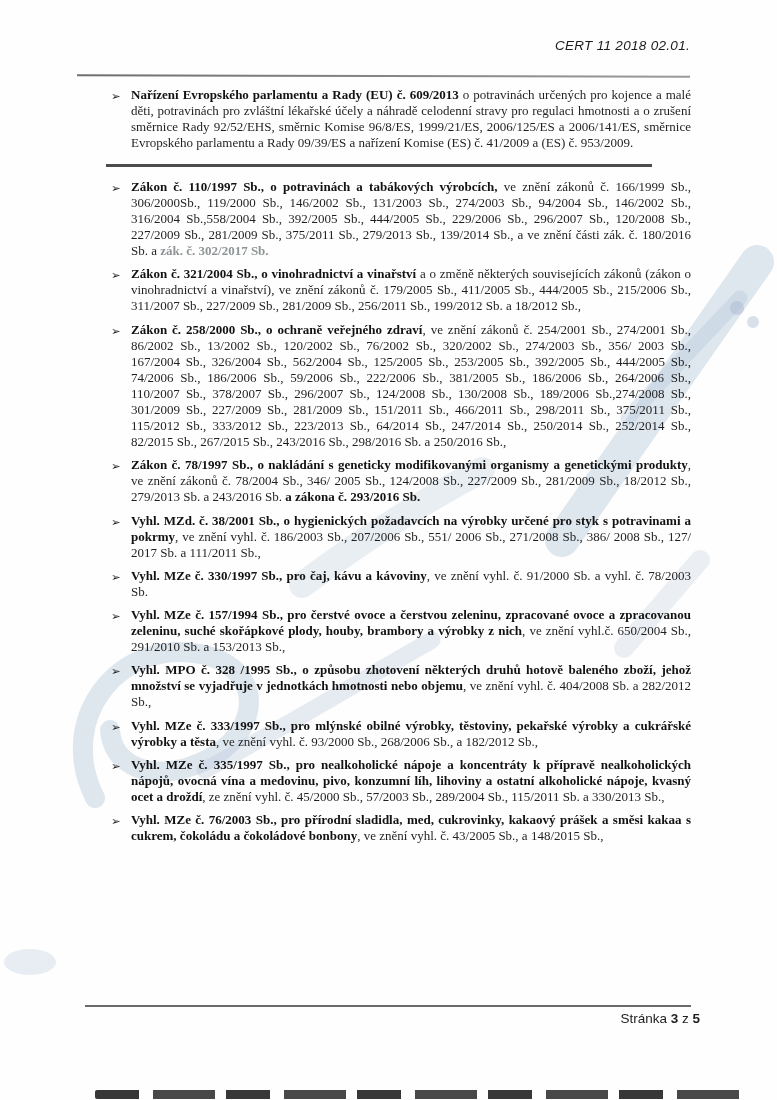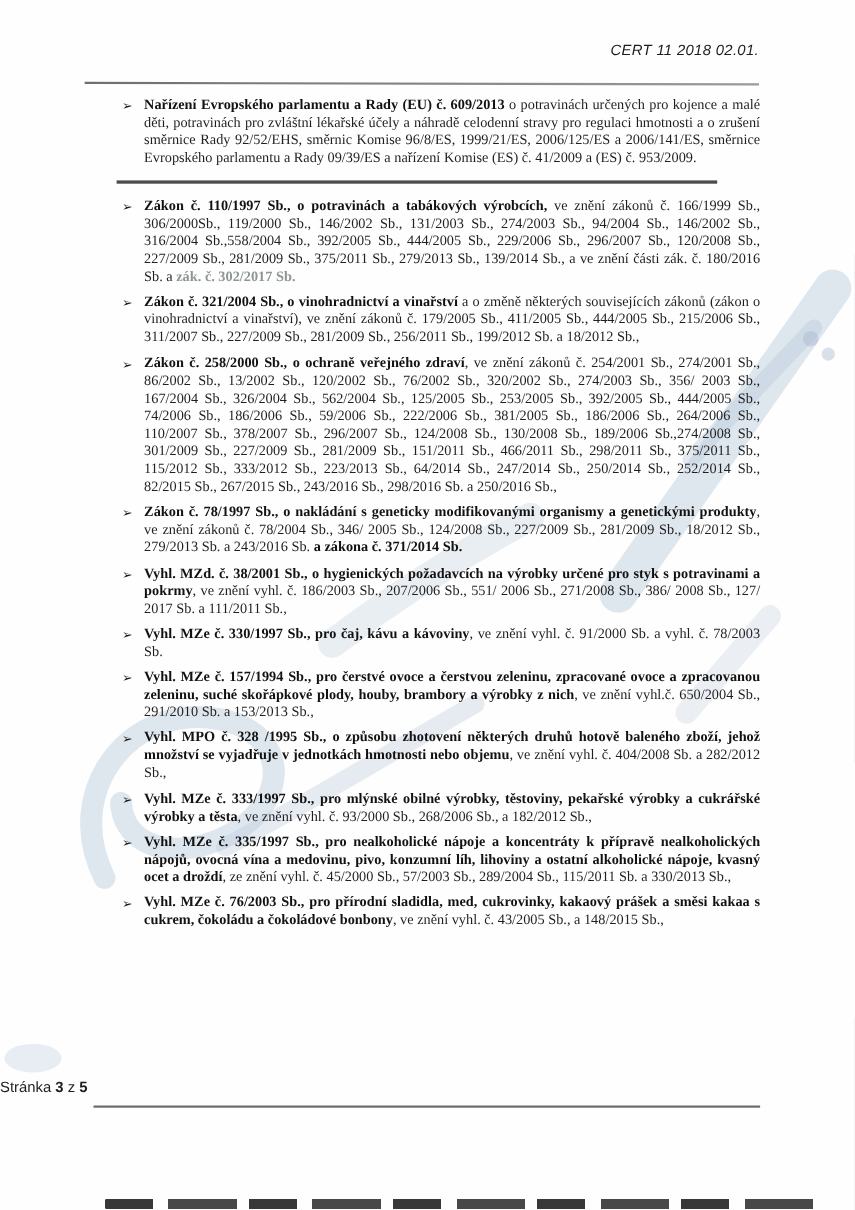--- a/index.html
+++ b/index.html
@@ -35,21 +35,21 @@
   .g{color:#8f9596;font-weight:bold;}
   .section-rule{
     height:2.4px;background:#4c4c4c;width:546px;
     margin:13px 0 12px -4px;
   }
   .rule-footer{
     position:absolute;top:1005px;left:85px;width:606px;height:1.6px;
     background:#6b6b6b;z-index:2;
   }
   .footer{
-    position:absolute;top:981px;left:0;width:700px;text-align:left;
+    position:absolute;top:1011px;left:0;width:700px;text-align:right;
     font-family:"Liberation Sans",sans-serif;font-size:13.5px;color:#1e1e1e;z-index:2;
   }
   .footer .bold{font-weight:bold;}
   .scan-edge{
     position:absolute;left:95px;bottom:1px;width:650px;height:9px;z-index:3;
     background:
       repeating-linear-gradient(90deg,
         rgba(34,34,34,.9) 0px, rgba(34,34,34,.9) 44px,
         rgba(34,34,34,0) 44px, rgba(34,34,34,0) 58px,
         rgba(40,40,40,.85) 58px, rgba(40,40,40,.85) 120px,
@@ -79,21 +79,21 @@
   <div class="header-code">CERT 11 2018 02.01.</div>
 
   <div class="rule-top"></div>
 
   <div class="content">
       <div class="para"><span class="marker">➢</span><span class="b">Nařízení Evropského parlamentu a Rady (EU) č. 609/2013</span><span class="r"> o potravinách určených pro kojence a malé děti, potravinách pro zvláštní lékařské účely a náhradě celodenní stravy pro regulaci hmotnosti a o zrušení směrnice Rady 92/52/EHS, směrnic Komise 96/8/ES, 1999/21/ES, 2006/125/ES a 2006/141/ES, směrnice Evropského parlamentu a Rady 09/39/ES a nařízení Komise (ES) č. 41/2009 a (ES) č. 953/2009.</span></div>
       <div class="section-rule"></div>
       <div class="para"><span class="marker">➢</span><span class="b">Zákon č. 110/1997 Sb., o potravinách a tabákových výrobcích,</span><span class="r"> ve znění zákonů č. 166/1999 Sb., 306/2000Sb., 119/2000 Sb., 146/2002 Sb., 131/2003 Sb., 274/2003 Sb., 94/2004 Sb., 146/2002 Sb., 316/2004 Sb.,558/2004 Sb., 392/2005 Sb., 444/2005 Sb., 229/2006 Sb., 296/2007 Sb., 120/2008 Sb., 227/2009 Sb., 281/2009 Sb., 375/2011 Sb., 279/2013 Sb., 139/2014 Sb., a ve znění části zák. č. 180/2016 Sb. a </span><span class="g">zák. č. 302/2017 Sb.</span></div>
       <div class="para"><span class="marker">➢</span><span class="b">Zákon č. 321/2004 Sb., o vinohradnictví a vinařství</span><span class="r"> a o změně některých souvisejících zákonů (zákon o vinohradnictví a vinařství), ve znění zákonů č. 179/2005 Sb., 411/2005 Sb., 444/2005 Sb., 215/2006 Sb., 311/2007 Sb., 227/2009 Sb., 281/2009 Sb., 256/2011 Sb., 199/2012 Sb. a 18/2012 Sb.,</span></div>
       <div class="para"><span class="marker">➢</span><span class="b">Zákon č. 258/2000 Sb., o ochraně veřejného zdraví</span><span class="r">, ve znění zákonů č. 254/2001 Sb., 274/2001 Sb., 86/2002 Sb., 13/2002 Sb., 120/2002 Sb., 76/2002 Sb., 320/2002 Sb., 274/2003 Sb., 356/ 2003 Sb., 167/2004 Sb., 326/2004 Sb., 562/2004 Sb., 125/2005 Sb., 253/2005 Sb., 392/2005 Sb., 444/2005 Sb., 74/2006 Sb., 186/2006 Sb., 59/2006 Sb., 222/2006 Sb., 381/2005 Sb., 186/2006 Sb., 264/2006 Sb., 110/2007 Sb., 378/2007 Sb., 296/2007 Sb., 124/2008 Sb., 130/2008 Sb., 189/2006 Sb.,274/2008 Sb., 301/2009 Sb., 227/2009 Sb., 281/2009 Sb., 151/2011 Sb., 466/2011 Sb., 298/2011 Sb., 375/2011 Sb., 115/2012 Sb., 333/2012 Sb., 223/2013 Sb., 64/2014 Sb., 247/2014 Sb., 250/2014 Sb., 252/2014 Sb., 82/2015 Sb., 267/2015 Sb., 243/2016 Sb., 298/2016 Sb. a 250/2016 Sb.,</span></div>
-      <div class="para"><span class="marker">➢</span><span class="b">Zákon č. 78/1997 Sb., o nakládání s geneticky modifikovanými organismy a genetickými produkty</span><span class="r">, ve znění zákonů č. 78/2004 Sb., 346/ 2005 Sb., 124/2008 Sb., 227/2009 Sb., 281/2009 Sb., 18/2012 Sb., 279/2013 Sb. a 243/2016 Sb. </span><span class="b">a zákona č. 371/2014 Sb.</span></div>
+      <div class="para"><span class="marker">➢</span><span class="b">Zákon č. 78/1997 Sb., o nakládání s geneticky modifikovanými organismy a genetickými produkty</span><span class="r">, ve znění zákonů č. 78/2004 Sb., 346/ 2005 Sb., 124/2008 Sb., 227/2009 Sb., 281/2009 Sb., 18/2012 Sb., 279/2013 Sb. a 243/2016 Sb. </span><span class="b">a zákona č. 293/2016 Sb.</span></div>
       <div class="para"><span class="marker">➢</span><span class="b">Vyhl. MZd. č. 38/2001 Sb., o hygienických požadavcích na výrobky určené pro styk s potravinami a pokrmy</span><span class="r">, ve znění vyhl. č. 186/2003 Sb., 207/2006 Sb., 551/ 2006 Sb., 271/2008 Sb., 386/ 2008 Sb., 127/ 2017 Sb. a  111/2011 Sb.,</span></div>
       <div class="para"><span class="marker">➢</span><span class="b">Vyhl. MZe č. 330/1997 Sb., pro čaj, kávu a kávoviny</span><span class="r">, ve znění vyhl. č. 91/2000 Sb. a vyhl. č. 78/2003 Sb.</span></div>
       <div class="para"><span class="marker">➢</span><span class="b">Vyhl. MZe č. 157/1994 Sb., pro čerstvé ovoce a čerstvou zeleninu, zpracované ovoce a zpracovanou zeleninu, suché skořápkové plody, houby, brambory a výrobky z nich</span><span class="r">, ve znění vyhl.č. 650/2004 Sb., 291/2010 Sb. a 153/2013 Sb.,</span></div>
       <div class="para"><span class="marker">➢</span><span class="b">Vyhl. MPO č. 328 /1995 Sb., o způsobu zhotovení některých druhů hotově baleného zboží, jehož množství se vyjadřuje v jednotkách hmotnosti nebo objemu</span><span class="r">, ve znění vyhl. č. 404/2008 Sb. a 282/2012 Sb.,</span></div>
       <div class="para"><span class="marker">➢</span><span class="b">Vyhl. MZe č. 333/1997 Sb., pro mlýnské obilné výrobky, těstoviny, pekařské výrobky a cukrářské výrobky a těsta</span><span class="r">, ve znění vyhl. č. 93/2000 Sb., 268/2006 Sb., a 182/2012 Sb.,</span></div>
       <div class="para"><span class="marker">➢</span><span class="b">Vyhl. MZe č. 335/1997 Sb., pro nealkoholické nápoje a koncentráty k přípravě nealkoholických nápojů, ovocná vína a medovinu, pivo, konzumní líh, lihoviny a ostatní alkoholické nápoje, kvasný ocet a droždí</span><span class="r">, ze znění vyhl. č. 45/2000 Sb., 57/2003 Sb., 289/2004 Sb., 115/2011 Sb. a 330/2013 Sb.,</span></div>
       <div class="para"><span class="marker">➢</span><span class="b">Vyhl. MZe č. 76/2003 Sb., pro přírodní sladidla, med, cukrovinky, kakaový prášek a směsi kakaa s cukrem, čokoládu a čokoládové bonbony</span><span class="r">, ve znění vyhl. č. 43/2005 Sb., a 148/2015 Sb.,</span></div>
     </div>
 
   <div class="rule-footer"></div>

